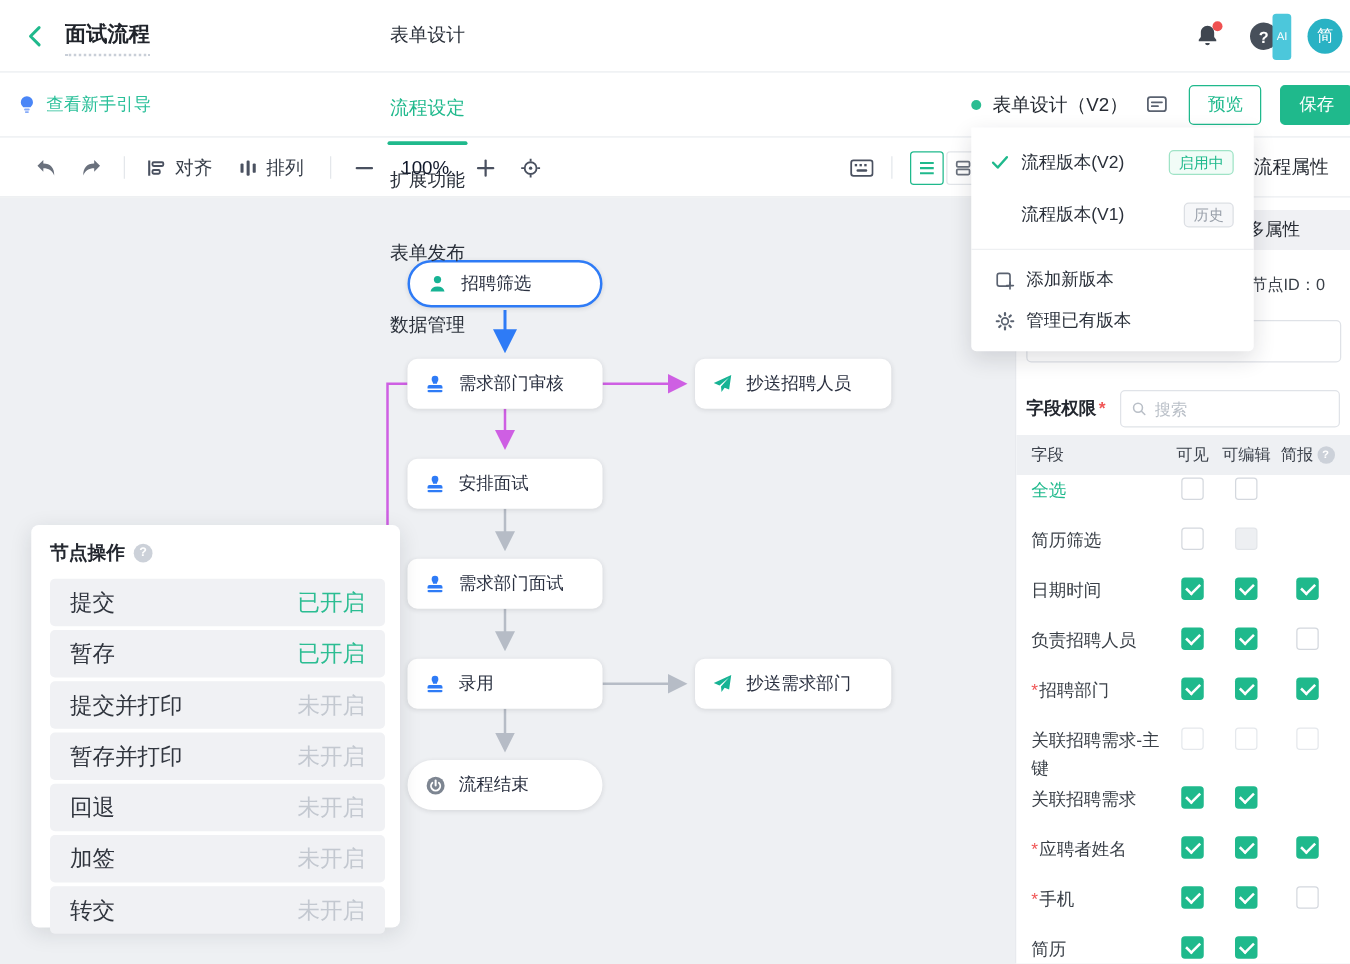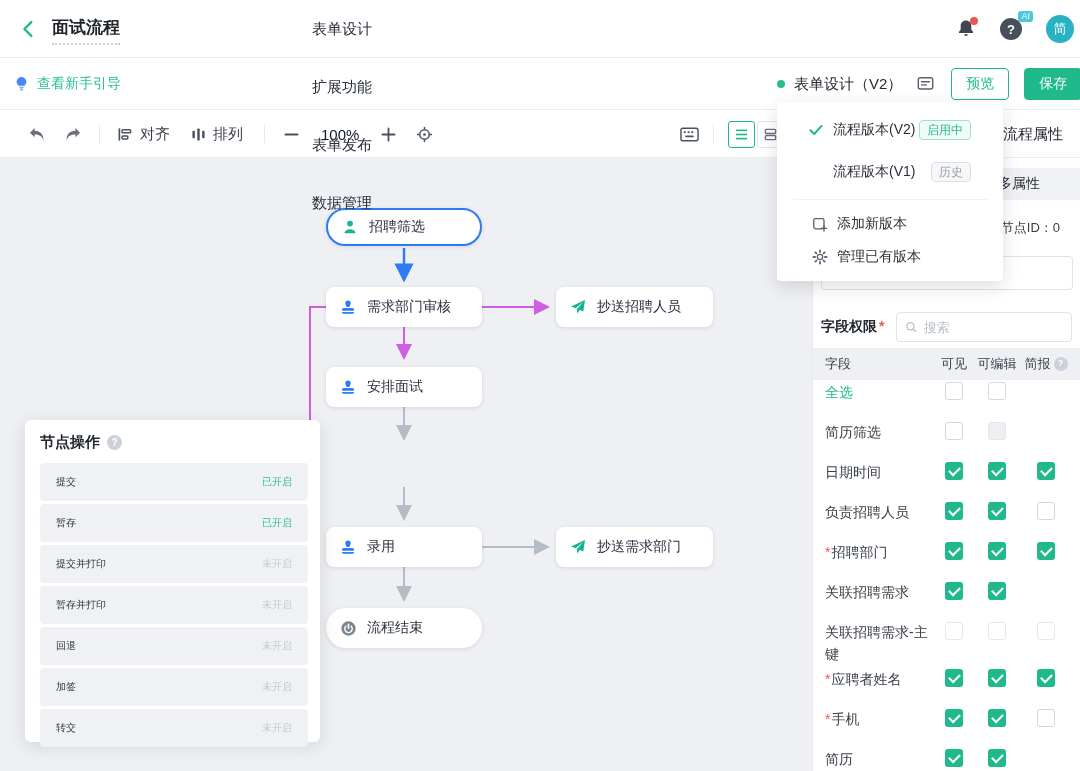--- a/index.html
+++ b/index.html
@@ -19,41 +19,41 @@
   .tab.active::after { content:""; position:absolute; left:-2px; right:-2px; bottom:0; height:3px;
     background:#1fb98c; border-radius:2px; }
   .tab-divider { width:1px; height:20px; background:#e4e7eb; margin:0 34px 0 0; }
   .top-right { position:absolute; right:6px; top:0; height:58px; display:flex; align-items:center; gap:24px; }
   .bell-wrap { position:relative; width:20px; height:22px; }
   .red-dot { position:absolute; right:-2px; top:-1px; width:8px; height:8px; background:#f05151; border-radius:50%; }
   .help-wrap { position:relative; width:22px; height:22px; }
   .help-circle { width:22px; height:22px; border-radius:50%; background:#474f5a; color:#fff; font-size:13px;
     font-weight:700; display:flex; align-items:center; justify-content:center; }
   .ai-badge { position:absolute; top:-7px; right:-11px; background:#4cc7db; color:#fff; font-size:9px;
-    font-weight:400; border-radius:3px; padding:1px 3px; line-height:1; }
+    font-weight:400; border-radius:3px; padding:14px 3px; line-height:1; }
   .avatar { width:28px; height:28px; border-radius:50%; background:#29b2c4; color:#fff; font-size:13px;
     display:flex; align-items:center; justify-content:center; }
 
   
   #guidebar { position:absolute; left:0; top:58px; width:1080px; height:52px; background:#fff;
     border-bottom:1px solid #eceef1; z-index:19; }
   .guide-link { position:absolute; left:14px; top:0; height:52px; display:flex; align-items:center; gap:8px;
     color:#2cc09a; font-size:14px; cursor:pointer; }
   .version-bar { position:absolute; left:777px; top:0; height:52px; display:flex; align-items:center; }
   .green-dot { width:8px; height:8px; border-radius:50%; background:#2bbd92; margin-right:9px; }
   .version-label { font-size:15px; color:#262b33; margin-right:14px; white-space:nowrap; }
   .comment-icn { margin-right:16px; display:flex; }
   .btn { height:32px; border-radius:4px; font-size:14px; display:flex; align-items:center; justify-content:center;
     cursor:pointer; }
   .btn-preview { width:58px; border:1px solid #1fb98c; color:#1fb98c; background:#fff; margin-right:15px; }
   .btn-save { width:58px; background:#1fb98c; color:#fff; border:1px solid #1fb98c; }
 
   
   #version-menu { position:absolute; left:777px; top:102px; width:226px; background:#fff; z-index:50;
-    border-radius:0 0 4px 4px; box-shadow:0 6px 18px rgba(25,30,40,.14); padding:7px 16px 8px; }
+    border-radius:0 0 4px 4px; box-shadow:0 6px 18px rgba(25,30,40,.14); padding:7px 0 8px; }
   .vm-item { height:42px; display:flex; align-items:center; padding:0 16px; font-size:14px; color:#2a303a; cursor:pointer; }
   .vm-check { width:24px; display:flex; }
   .vm-badge { margin-left:auto; font-size:12px; border-radius:4px; padding:3px 7px; line-height:1; }
   .badge-on { color:#1fb98c; border:1px solid #9fe3c6; background:#f1fcf7; }
   .badge-off { color:#9aa1ab; border:1px solid #dcdfe4; background:#f6f7f9; }
   .vm-divider { height:1px; background:#eef0f2; margin:6px 0 7px; }
   .vm-action { height:33px; display:flex; align-items:center; gap:9px; padding:0 19px; font-size:14px; color:#2a303a; cursor:pointer; }
 
   
   #toolbar { position:absolute; left:0; top:110px; width:812px; height:48px; background:#fff;
@@ -78,21 +78,21 @@
   .flow-node.end { border-radius:20px; }
   .nicon { display:flex; width:17px; }
 
   
   #node-ops { position:absolute; left:25px; top:262px; width:295px; height:322px; background:#fff;
     border-radius:6px; box-shadow:0 4px 18px rgba(25,30,40,.12); padding:13px 12px 10px 15px; z-index:10; }
   .ops-title { display:flex; align-items:center; gap:7px; font-size:15px; font-weight:700; color:#23272f; margin-bottom:11px; }
   .q-icon { width:15px; height:15px; border-radius:50%; background:#ccd1d9; color:#fff; font-size:10px; font-weight:700;
     display:flex; align-items:center; justify-content:center; }
   .op-row { height:38px; margin-bottom:3px; background:#f0f1f4; border-radius:4px; display:flex;
-    align-items:center; justify-content:space-between; padding:16px 16px; font-size:10px; cursor:pointer; }
+    align-items:center; justify-content:space-between; padding:16px 16px; font-size:18px; cursor:pointer; }
   .op-label { color:#30353e; }
   .op-status.on { color:#2bbd92; }
   .op-status.off { color:#c3c8d0; }
 
   
   #panel { position:absolute; left:812px; top:110px; width:268px; height:661px; background:#fff;
     border-left:1px solid #e8eaee; z-index:6; overflow:hidden; }
   .panel-header { height:48px; border-bottom:1px solid #eceef1; position:relative; }
   .panel-header-title { position:absolute; right:17px; top:0; line-height:48px; font-size:15px; color:#262b33; font-weight:500; }
   .more-bar { margin-top:10px; height:32px; background:#f0f1f4; display:flex; align-items:center;
@@ -138,20 +138,21 @@
 
   <header id="topbar">
     <span class="back-btn">
       <svg width="22" height="22" viewBox="0 0 24 24">
           <polyline points="14.5,4.5 7,12 14.5,19.5" fill="none" stroke="#1fb98c" stroke-width="2.6" stroke-linecap="round" stroke-linejoin="round"></polyline>
         </svg>
     </span>
     <span class="app-title">面试流程</span>
     <nav class="tabs">
       <span class="tab">表单设计</span>
+      <span class="tab active">流程设定</span>
       <span class="tab">扩展功能</span>
       <span class="tab">表单发布</span>
       <span class="tab-divider"></span>
       <span class="tab">数据管理</span>
     </nav>
     <div class="top-right">
       <span class="bell-wrap">
         <svg width="20" height="21" viewBox="0 0 24 24" fill="#3f4650">
             <path d="M12 2.5c-3.6 0-6.4 2.9-6.4 6.4v4.4L3.6 16v1.3h16.8V16l-2-2.7V8.9c0-3.5-2.8-6.4-6.4-6.4z"></path>
             <path d="M9.8 19a2.2 2.2 0 0 0 4.4 0z"></path>
@@ -325,20 +326,30 @@
     <div class="flow-node" style="left:326px; top:209px;">
       <span class="nicon">
         <svg width="16" height="16" viewBox="0 0 16 16" fill="#2e7bf6">
             <path d="M8 1.6a2.7 2.7 0 0 1 2.7 2.7c0 1.5-1 2.1-1.2 3.6H6.5C6.3 6.4 5.3 5.8 5.3 4.3A2.7 2.7 0 0 1 8 1.6z"></path>
             <path d="M3.6 9h8.8a1.6 1.6 0 0 1 1.6 1.6v1.2H2V10.6A1.6 1.6 0 0 1 3.6 9z"></path>
             <rect x="2" y="13" width="12" height="1.7" rx=".85"></rect>
           </svg>
       </span>
       <span>安排面试</span>
     </div>
+    <div class="flow-node" style="left:326px; top:289px;">
+      <span class="nicon">
+        <svg width="16" height="16" viewBox="0 0 16 16" fill="#2e7bf6">
+            <path d="M8 1.6a2.7 2.7 0 0 1 2.7 2.7c0 1.5-1 2.1-1.2 3.6H6.5C6.3 6.4 5.3 5.8 5.3 4.3A2.7 2.7 0 0 1 8 1.6z"></path>
+            <path d="M3.6 9h8.8a1.6 1.6 0 0 1 1.6 1.6v1.2H2V10.6A1.6 1.6 0 0 1 3.6 9z"></path>
+            <rect x="2" y="13" width="12" height="1.7" rx=".85"></rect>
+          </svg>
+      </span>
+      <span>需求部门面试</span>
+    </div>
     <div class="flow-node" style="left:326px; top:369px;">
       <span class="nicon">
         <svg width="16" height="16" viewBox="0 0 16 16" fill="#2e7bf6">
             <path d="M8 1.6a2.7 2.7 0 0 1 2.7 2.7c0 1.5-1 2.1-1.2 3.6H6.5C6.3 6.4 5.3 5.8 5.3 4.3A2.7 2.7 0 0 1 8 1.6z"></path>
             <path d="M3.6 9h8.8a1.6 1.6 0 0 1 1.6 1.6v1.2H2V10.6A1.6 1.6 0 0 1 3.6 9z"></path>
             <rect x="2" y="13" width="12" height="1.7" rx=".85"></rect>
           </svg>
       </span>
       <span>录用</span>
     </div>
@@ -480,41 +491,41 @@
           <span class="cb cb-checked"></span>
         </span>
       <span class="t-col c2">
           <span class="cb cb-checked"></span>
         </span>
       <span class="t-col c3">
           <span class="cb cb-checked"></span>
         </span>
     </div>
     <div class="f-row">
+      <span class="f-label">关联招聘需求-主键</span>
+      <span class="t-col c1">
+          <span class="cb cb-faint"></span>
+        </span>
+      <span class="t-col c2">
+          <span class="cb cb-faint"></span>
+        </span>
+      <span class="t-col c3">
+          <span class="cb cb-faint"></span>
+        </span>
+    </div>
+    <div class="f-row">
       <span class="f-label">关联招聘需求</span>
       <span class="t-col c1">
           <span class="cb cb-checked"></span>
         </span>
       <span class="t-col c2">
           <span class="cb cb-checked"></span>
         </span>
       <span class="t-col c3">
           <span class="cb cb-none"></span>
-        </span>
-    </div>
-    <div class="f-row">
-      <span class="f-label">关联招聘需求-主键</span>
-      <span class="t-col c1">
-          <span class="cb cb-faint"></span>
-        </span>
-      <span class="t-col c2">
-          <span class="cb cb-faint"></span>
-        </span>
-      <span class="t-col c3">
-          <span class="cb cb-faint"></span>
         </span>
     </div>
     <div class="f-row">
       <span class="f-label required">应聘者姓名</span>
       <span class="t-col c1">
           <span class="cb cb-checked"></span>
         </span>
       <span class="t-col c2">
           <span class="cb cb-checked"></span>
         </span>

